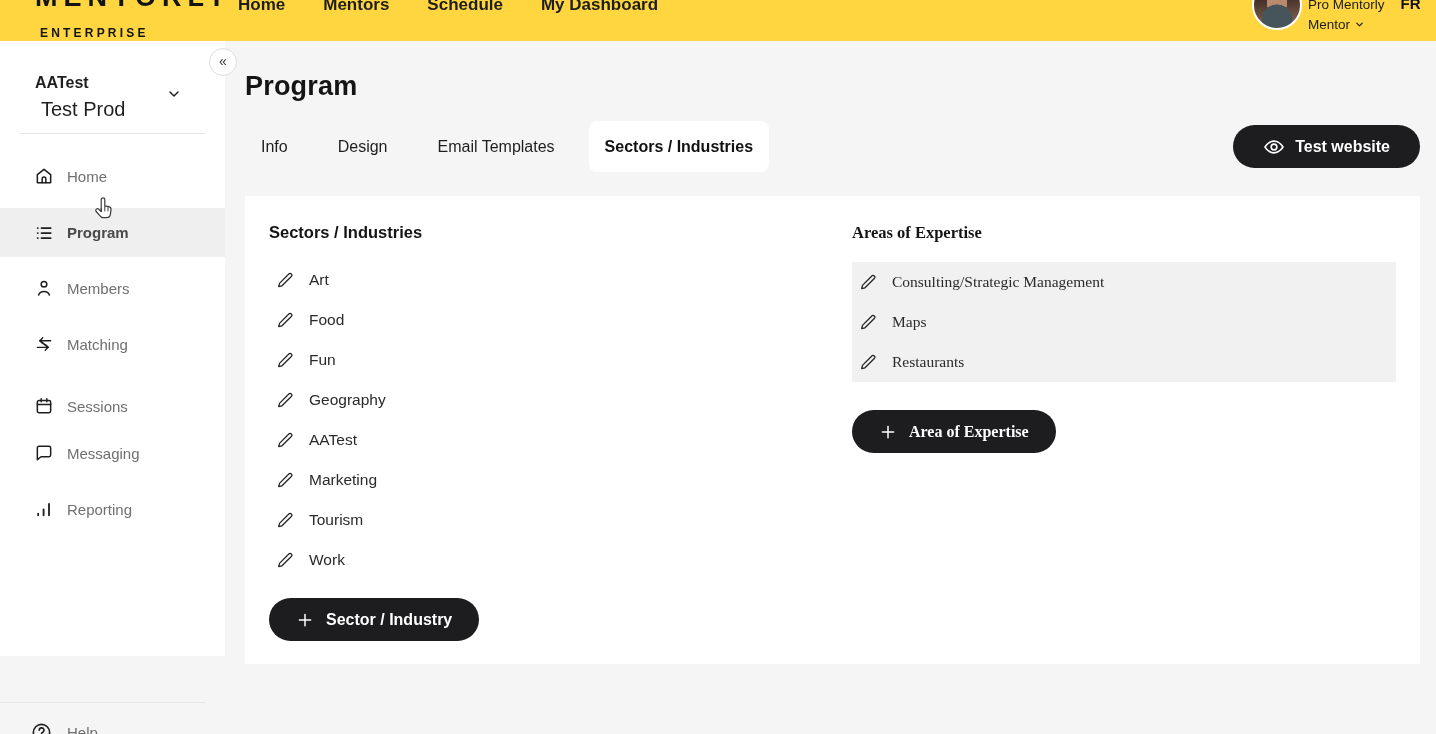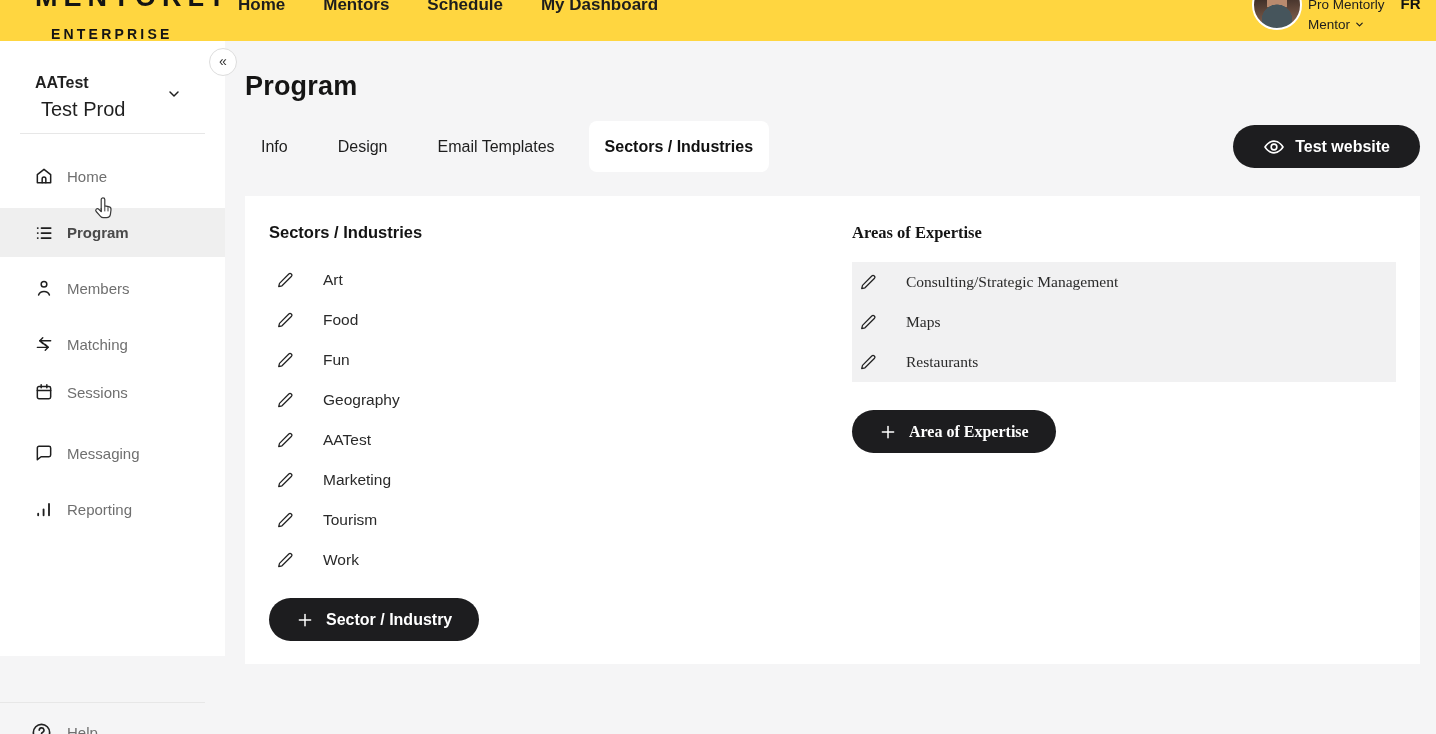--- a/index.html
+++ b/index.html
@@ -15,21 +15,21 @@
     --active-item-bg:#efefef; --gray-box-bg:#f1f1f2;
   }
   .screen { position:relative; width:1436px; height:734px; overflow:hidden; background:var(--page-bg); }
 
   
   .topnav { position:absolute; top:0; left:0; width:1436px; height:41px;
     background:var(--accent-yellow); overflow:hidden; z-index:30; }
   .logo { position:absolute; left:35px; top:0; }
   .logo-main { position:absolute; left:0; top:-16px; font-size:27px; font-weight:800;
     letter-spacing:6px; color:#141414; line-height:1; white-space:nowrap; }
-  .logo-sub { position:absolute; left:16px; top:26px; font-size:14px; font-weight:700;
+  .logo-sub { position:absolute; left:5px; top:26px; font-size:12px; font-weight:700;
     letter-spacing:3.2px; color:#141414; white-space:nowrap; }
   .top-links { position:absolute; left:238px; top:-16px; height:41px;
     display:flex; align-items:center; gap:38px; }
   .top-link { font-size:17px; font-weight:600; color:#1d1d1d; white-space:nowrap; }
   .avatar { position:absolute; left:1252px; top:-20px; width:50px; height:50px;
     border-radius:50%; border:2px solid #fff;
     background:
       radial-gradient(circle at 50% 82%, #46555c 0 34%, transparent 35%),
       radial-gradient(circle at 50% 46%, #b98a6e 0 30%, transparent 31%),
       linear-gradient(175deg,#3a2b25 30%, #6b4f41 70%, #8a6a58 100%); }
@@ -81,21 +81,21 @@
   .view-website { padding:0 30px; gap:10px; }
   .pill-btn svg { flex:none; display:block; }
 
   .panel { margin:24px 16px 0 20px; height:468px; background:var(--panel-bg); position:relative; }
   .col { position:absolute; top:0; }
   .col-left { left:24px; width:560px; }
   .col-right { left:607px; width:626px;font-family:Liberation Serif, serif; }
   .col-heading { margin-top:27px; font-size:16.5px; font-weight:700; color:#141414; line-height:19px; }
   ul.edit-list { list-style:none; }
   .col-left ul.edit-list { margin-top:18px; }
-  .edit-row { height:40px; display:flex; align-items:center; gap:29px; padding-left:8px; }
+  .edit-row { height:40px; display:flex; align-items:center; gap:15px; padding-left:8px; }
   .edit-row .row-label { font-size:15.5px; color:#2a2a2a; white-space:nowrap; }
   .pencil { width:17px; height:17px; color:#222; flex:none; display:flex; }
   .gray-box { margin-top:20px; width:544px; background:var(--gray-box-bg); padding:0; }
   .col-left .pill-btn { margin-top:18px; }
   .col-right .pill-btn { margin-top:28px; }
 </style>
 </head>
 <body>
 
 <div class="screen">
@@ -176,21 +176,21 @@
     <div class="sb-item" style="top:226px">
       <span class="sb-icon">
         <svg width="20" height="20" viewBox="0 0 24 24" fill="none" stroke="currentColor" stroke-width="1.8" stroke-linecap="round">
             <circle cx="12" cy="7.5" r="3.4"></circle>
             <path d="M5.5 20.5a6.8 6 0 0 1 13 0"></path>
           </svg>
       </span>
       <span class="sb-label">Members</span>
     </div>
 
-    <div class="sb-item" style="top:330px">
+    <div class="sb-item" style="top:344px">
       <span class="sb-icon">
         <svg width="20" height="20" viewBox="0 0 24 24" fill="none" stroke="currentColor" stroke-width="1.8" stroke-linecap="round">
             <rect x="4" y="5.5" width="16" height="14.5" rx="2"></rect>
             <line x1="4" y1="10.3" x2="20" y2="10.3"></line>
             <line x1="8.6" y1="3.2" x2="8.6" y2="7"></line>
             <line x1="15.4" y1="3.2" x2="15.4" y2="7"></line>
           </svg>
       </span>
       <span class="sb-label">Sessions</span>
     </div>

